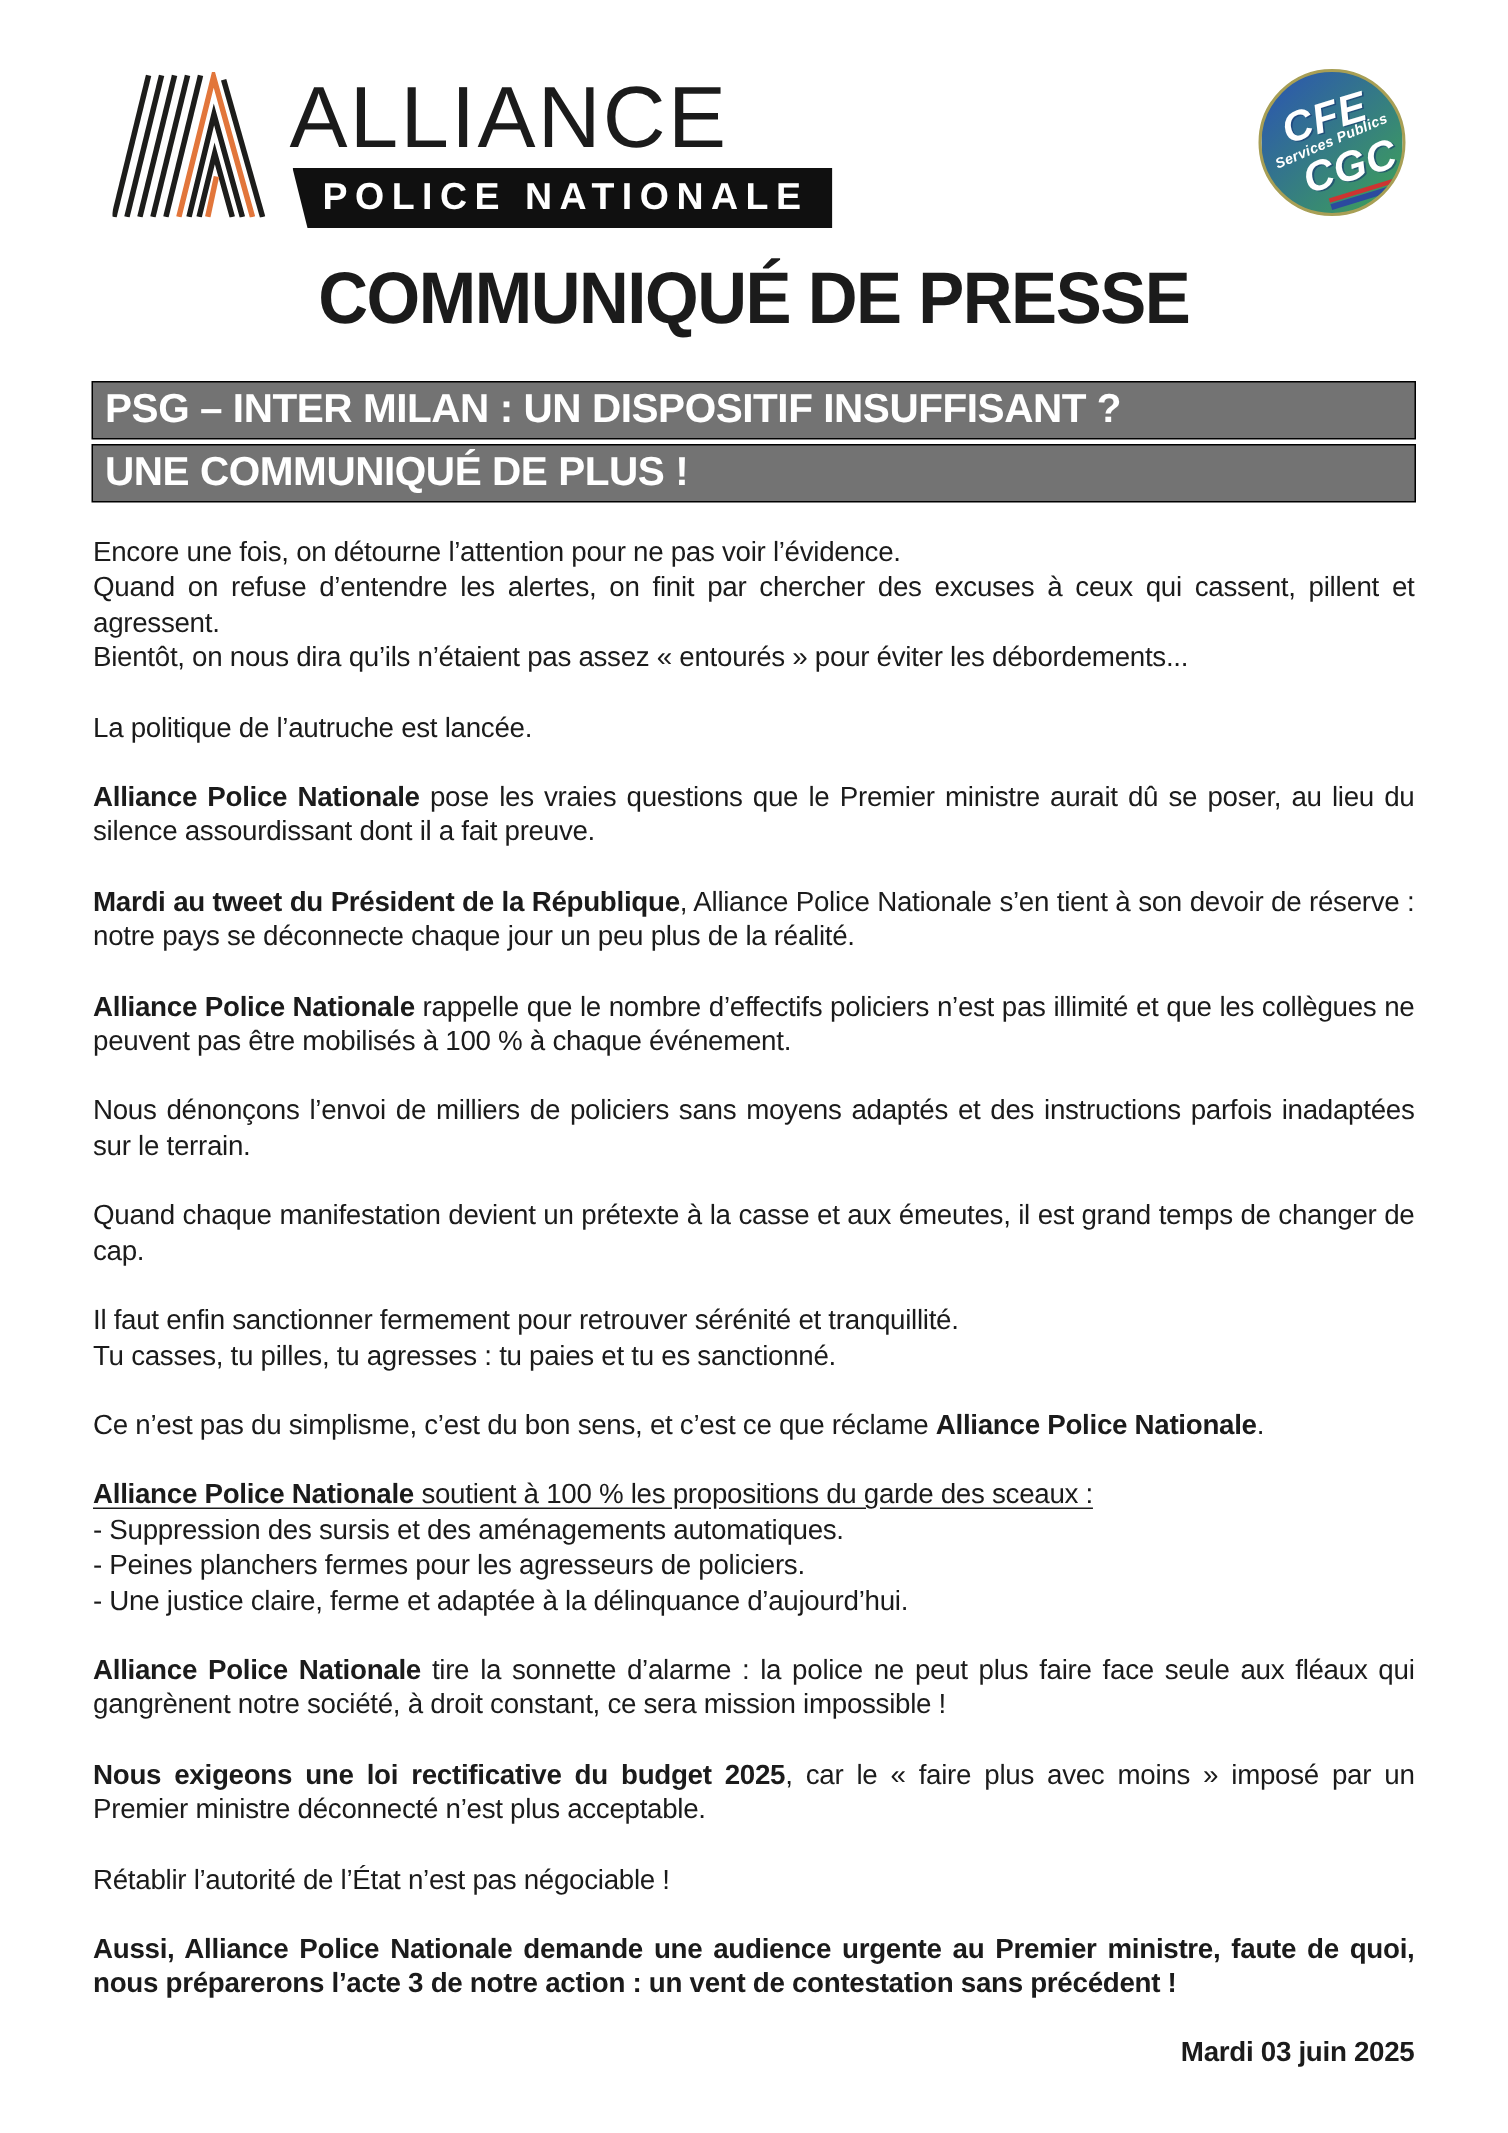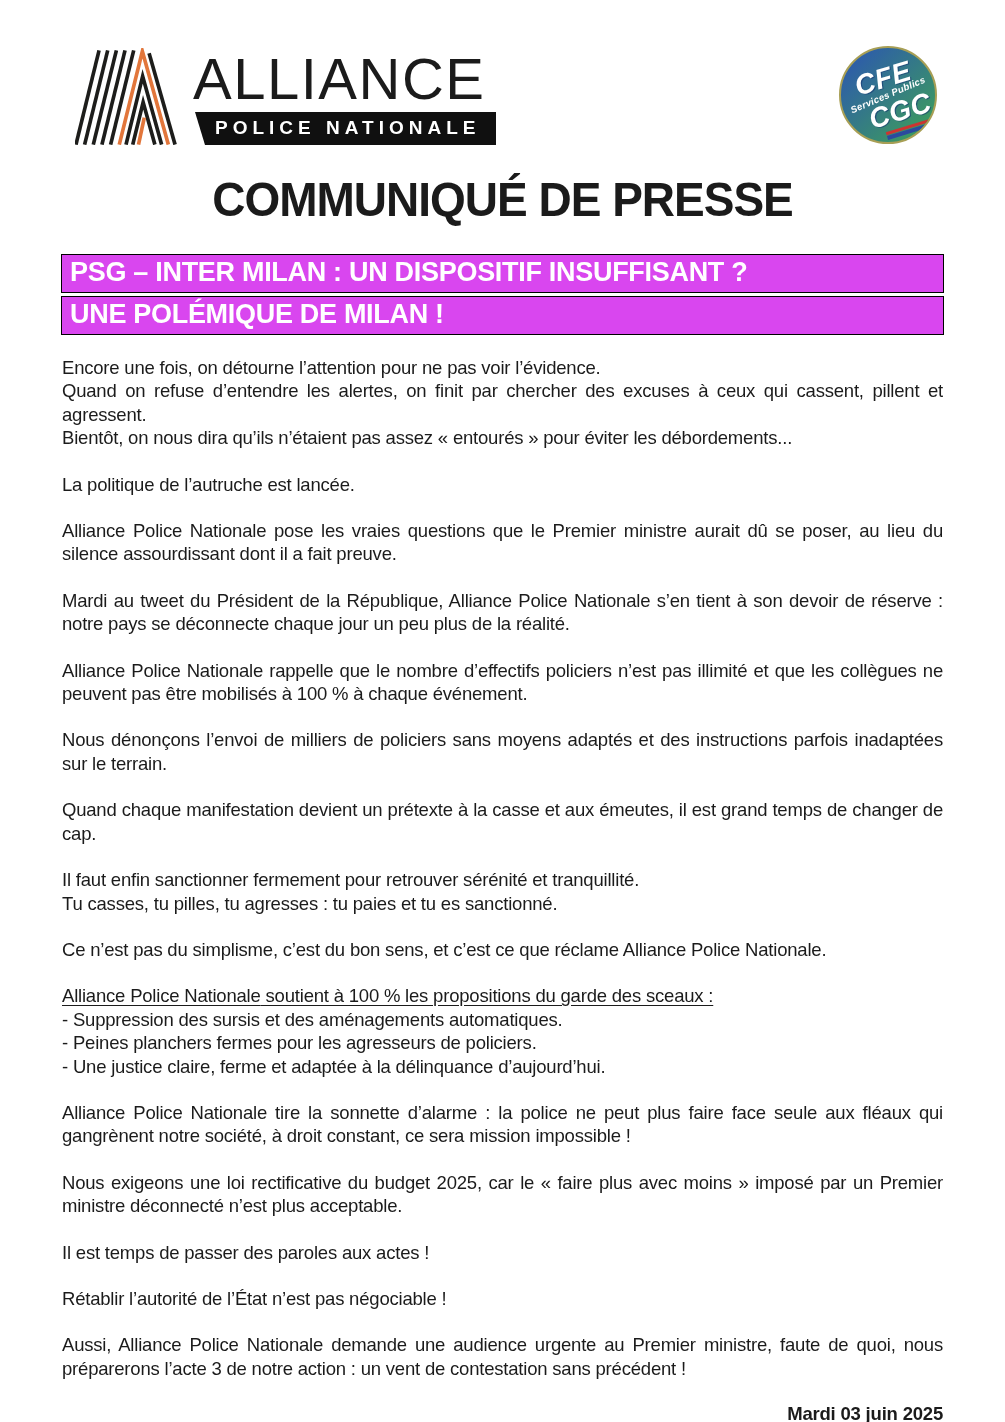--- a/index.html
+++ b/index.html
@@ -16,21 +16,21 @@
   .brand { display:flex; align-items:flex-start; }
   .brand-mark { width:102px; height:97px; margin-top:12px; }
   .brand-text { margin-left:16px; }
   .brand-name {
     font-size:58px; font-weight:400; letter-spacing:1.5px; line-height:1;
     margin-top:14px; color:#1b1b1b; white-space:nowrap;
   }
   .brand-sub-box {
     margin-top:4px; margin-left:2px; width:fit-content;
     background:#101010; color:#ffffff;
-    font-weight:700; font-size:19px; letter-spacing:5px;
+    font-weight:700; font-size:25px; letter-spacing:5px;
     padding:5px 16px 6px 20px;
     clip-path:polygon(0 0, 100% 0, 100% 100%, 10px 100%);
     white-space:nowrap;
   }
 
   
   .badge {
     width:94px; height:94px; border-radius:50%;
     background:linear-gradient(135deg,#2e5fa6 15%,#3c9a60 88%);
     border:2px solid #a89f55;
@@ -47,34 +47,34 @@
 
   
   .page-title {
     margin:12px 0 0 0; text-align:center;
     font-size:46px; font-weight:700; letter-spacing:-1px;
     transform:scaleY(1.06); transform-origin:top center;
     white-space:nowrap;
   }
   .banners { margin-top:31px; }
   .banner {
-    background:#d946ef; color:#ffffff;
+    background:#737373; color:#ffffff;
     font-weight:700; font-size:27px; letter-spacing:-0.3px;
     padding:2px 8px 4px 8px; margin-bottom:5px;
     white-space:nowrap; box-shadow:0 0 0 1px #000;
   }
 
   
   .body-text { margin-top:22px; }
   .para {
     margin:0 0 23px 0;
     font-size:18.5px; line-height:23.4px; letter-spacing:-0.2px;
     text-align:justify; white-space:pre-line;
   }
-  .para .b { font-weight:400; }
+  .para .b { font-weight:700; }
   .para .u { text-decoration:underline; text-underline-offset:3px; }
 
   .date-line { text-align:right; font-size:18.5px; margin-top:9px; letter-spacing:-0.2px;font-weight:bold; }
 
   
   .ic-black { stroke:#1d1d1b; stroke-width:3.8; fill:none; }
   .ic-orange { stroke:#e2763b; stroke-width:3.8; fill:none; }
 </style>
 </head>
 <body>
@@ -111,21 +111,21 @@
           <i class="stripe-blue"></i>
         </div>
       </div>
     </div>
   </header>
 
   <h1 class="page-title">COMMUNIQUÉ DE PRESSE</h1>
 
   <div class="banners">
     <div class="banner">PSG – INTER MILAN : UN DISPOSITIF INSUFFISANT ?</div>
-    <div class="banner">UNE POLÉMIQUE DE MILAN !</div>
+    <div class="banner">UNE COMMUNIQUÉ DE PLUS !</div>
   </div>
 
   <div class="body-text">
       <p class="para"><span>Encore une fois, on détourne l’attention pour ne pas voir l’évidence.
 Quand on refuse d’entendre les alertes, on finit par chercher des excuses à ceux qui cassent, pillent et agressent.
 Bientôt, on nous dira qu’ils n’étaient pas assez « entourés » pour éviter les débordements...</span></p>
       <p class="para"><span>La politique de l’autruche est lancée.</span></p>
       <p class="para"><span class="b">Alliance Police Nationale</span><span> pose les vraies questions que le Premier ministre aurait dû se poser, au lieu du silence assourdissant dont il a fait preuve.</span></p>
       <p class="para"><span class="b">Mardi au tweet du Président de la République</span><span>, Alliance Police Nationale s’en tient à son devoir de réserve : notre pays se déconnecte chaque jour un peu plus de la réalité.</span></p>
       <p class="para"><span class="b">Alliance Police Nationale</span><span> rappelle que le nombre d’effectifs policiers n’est pas illimité et que les collègues ne peuvent pas être mobilisés à 100 % à chaque événement.</span></p>
@@ -133,20 +133,19 @@
       <p class="para"><span>Quand chaque manifestation devient un prétexte à la casse et aux émeutes, il est grand temps de changer de cap.</span></p>
       <p class="para"><span>Il faut enfin sanctionner fermement pour retrouver sérénité et tranquillité.
 Tu casses, tu pilles, tu agresses : tu paies et tu es sanctionné.</span></p>
       <p class="para"><span>Ce n’est pas du simplisme, c’est du bon sens, et c’est ce que réclame </span><span class="b">Alliance Police Nationale</span><span>.</span></p>
       <p class="para"><span class="b u">Alliance Police Nationale</span><span class="u"> soutient à 100 % les propositions du garde des sceaux :</span><span>
 - Suppression des sursis et des aménagements automatiques.
 - Peines planchers fermes pour les agresseurs de policiers.
 - Une justice claire, ferme et adaptée à la délinquance d’aujourd’hui.</span></p>
       <p class="para"><span class="b">Alliance Police Nationale</span><span> tire la sonnette d’alarme : la police ne peut plus faire face seule aux fléaux qui gangrènent notre société, à droit constant, ce sera mission impossible !</span></p>
       <p class="para"><span class="b">Nous exigeons une loi rectificative du budget 2025</span><span>, car le « faire plus avec moins » imposé par un Premier ministre déconnecté n’est plus acceptable.</span></p>
-      <p class="para"><span>Il est temps de passer des paroles aux actes !</span></p>
       <p class="para"><span>Rétablir l’autorité de l’État n’est pas négociable !</span></p>
       <p class="para"><span class="b">Aussi, Alliance Police Nationale demande une audience urgente au Premier ministre, faute de quoi, nous préparerons l’acte 3 de notre action : un vent de contestation sans précédent !</span></p>
     </div>
 
   <div class="date-line">Mardi 03 juin 2025</div>
 
 </div>
 
 </body></html>

